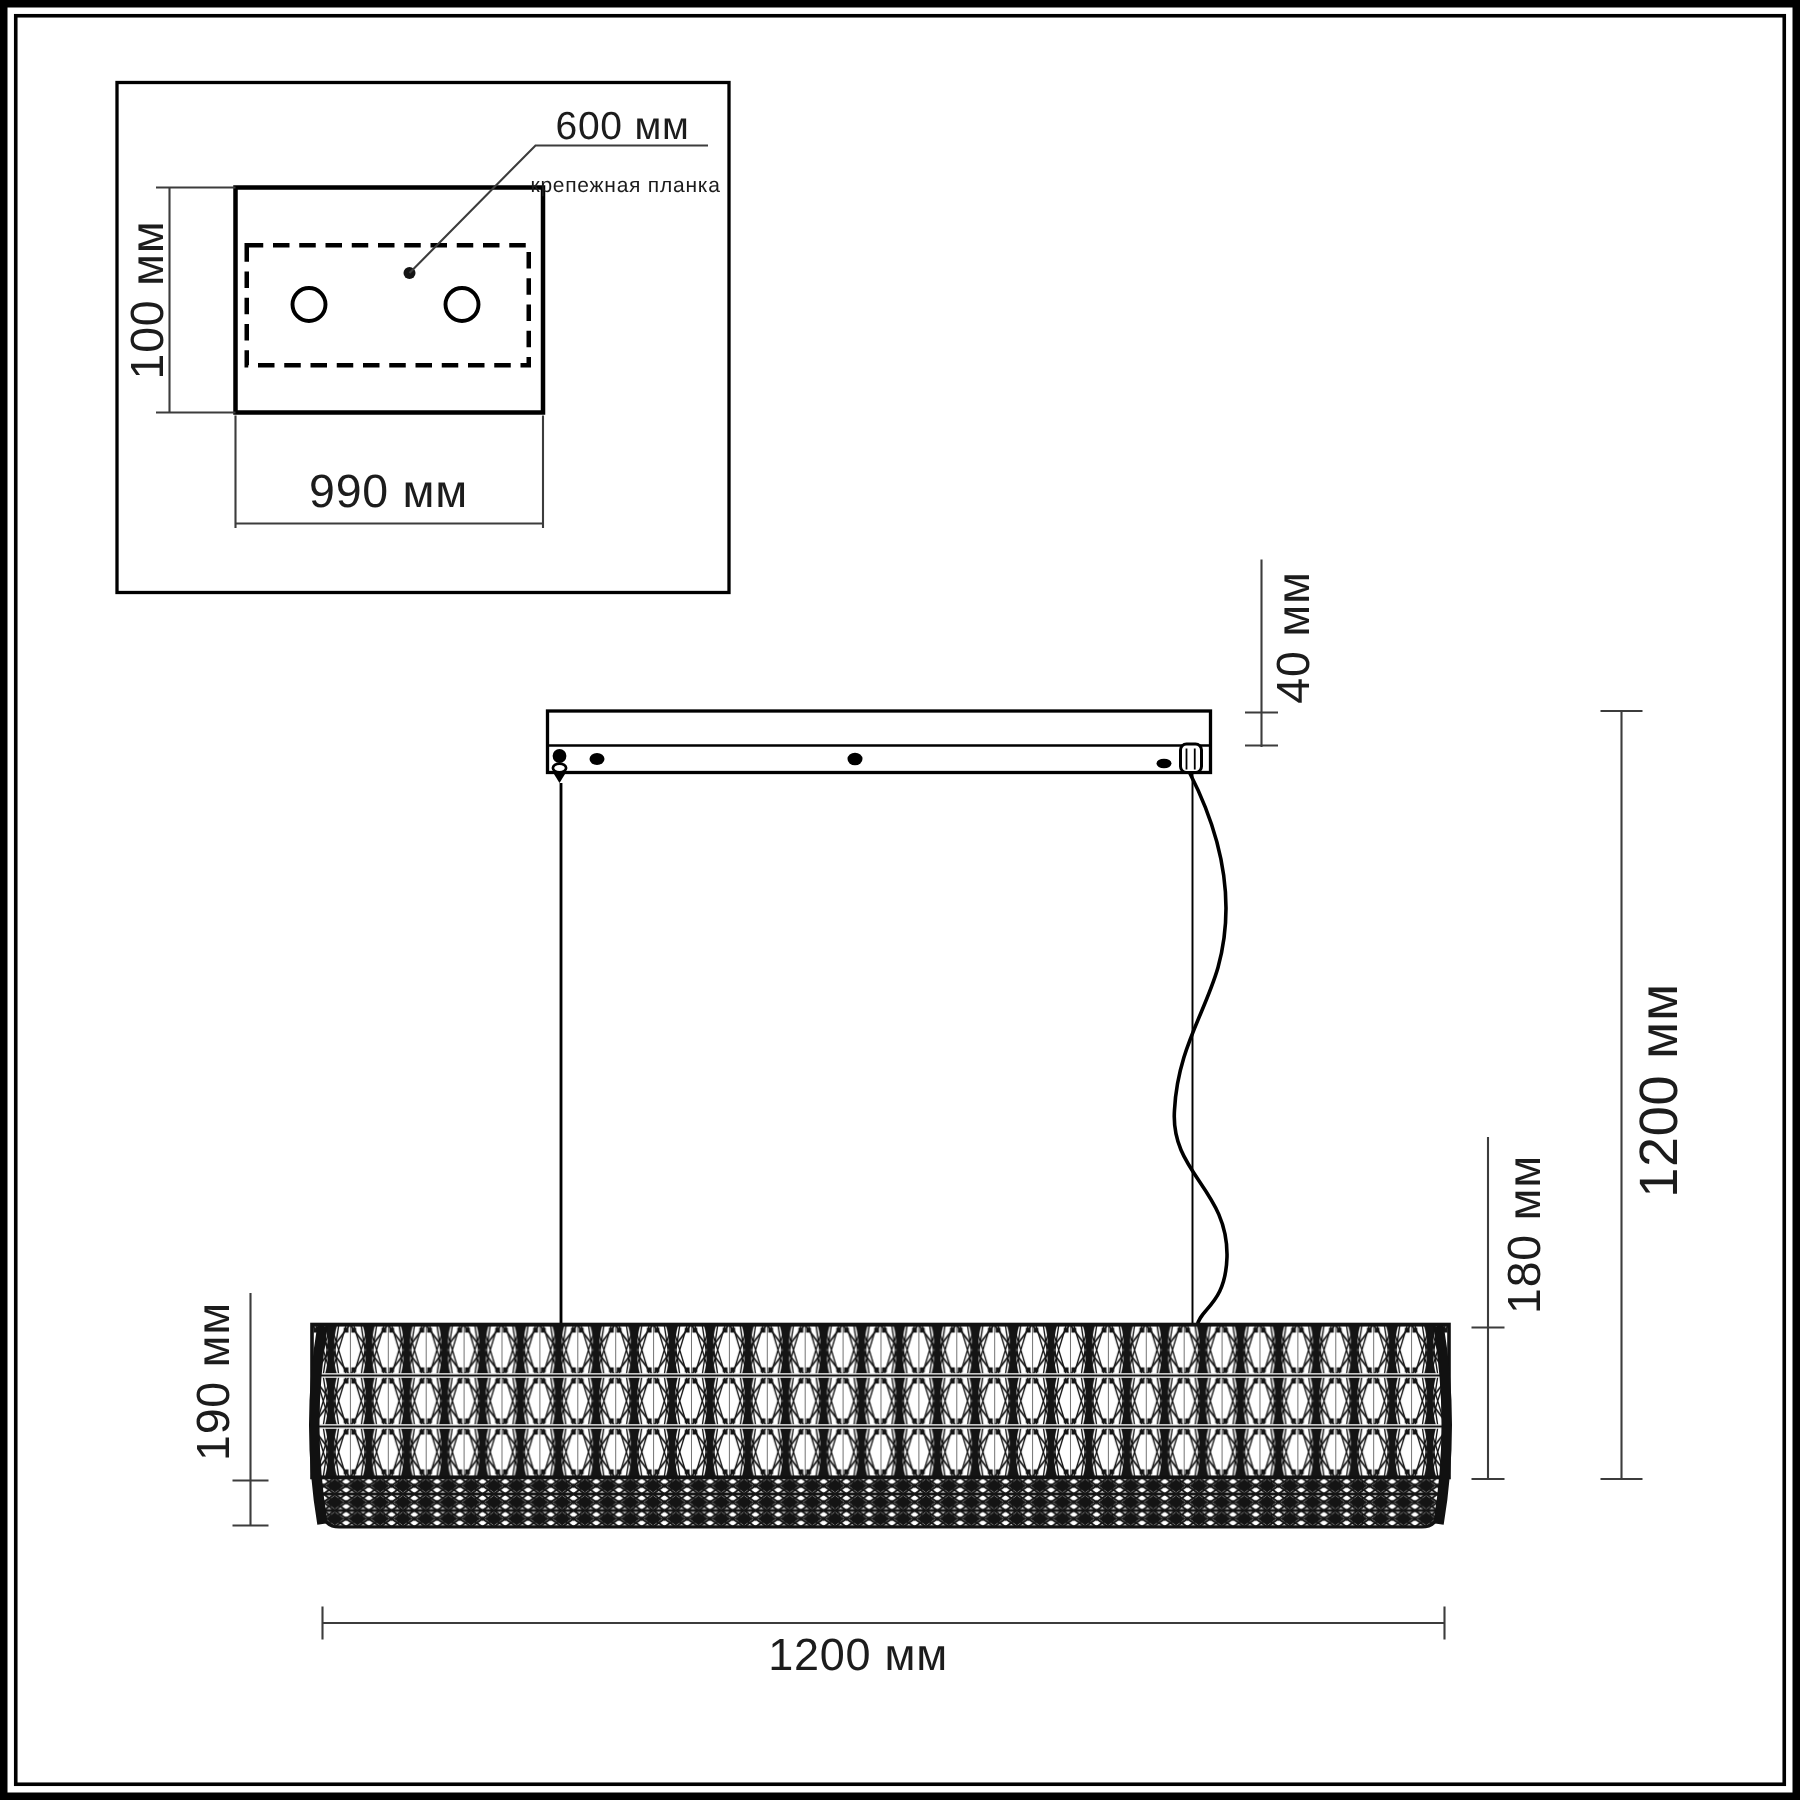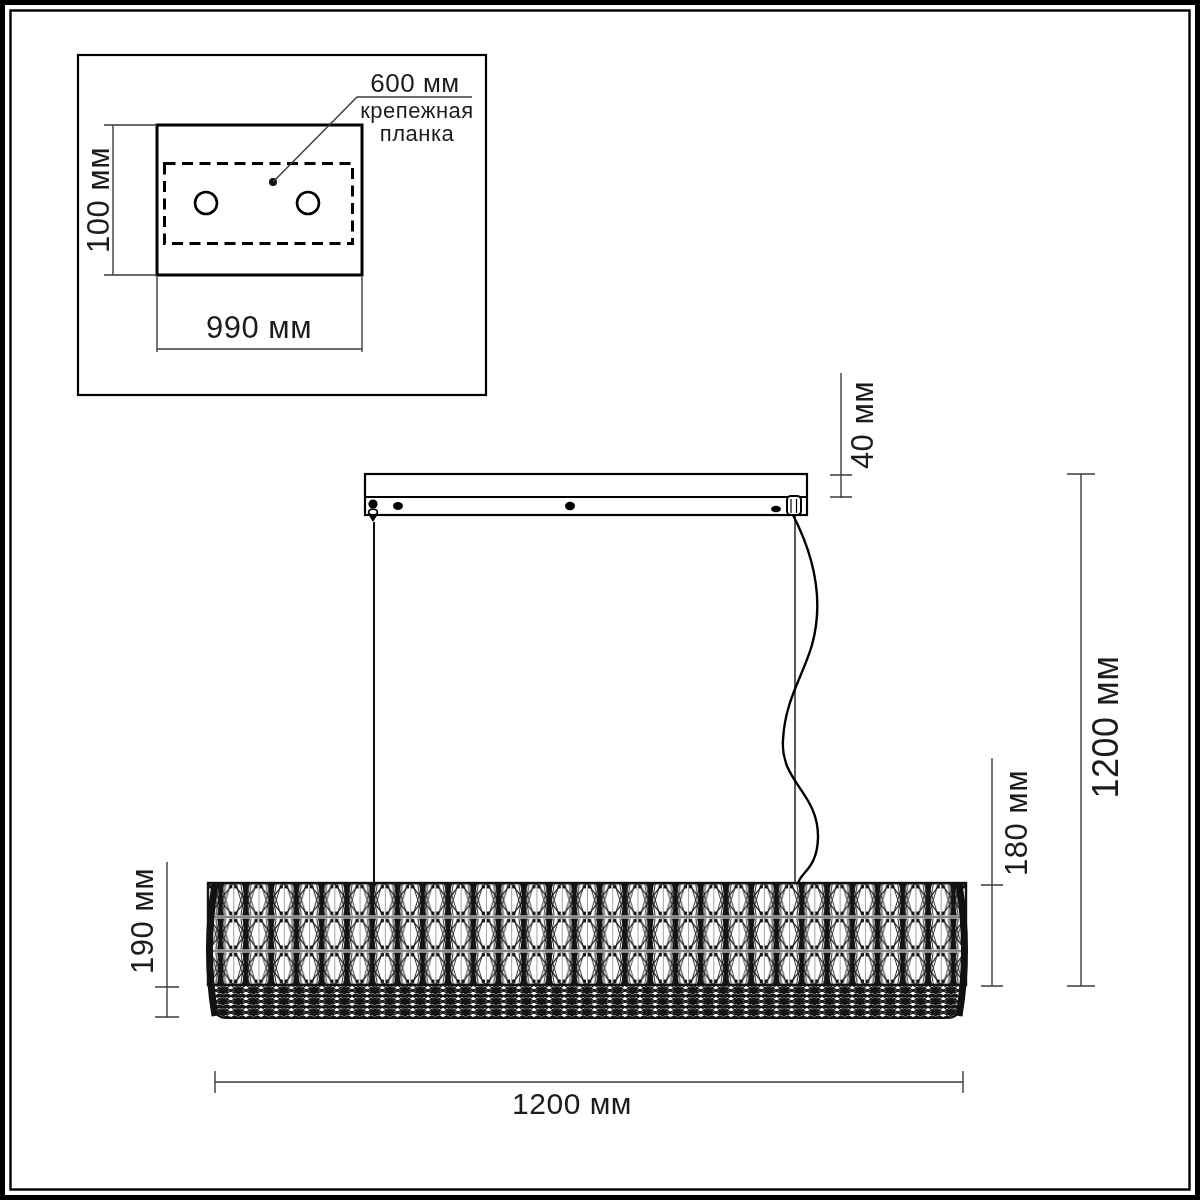--- a/index.html
+++ b/index.html
@@ -14,21 +14,21 @@
   .lbl{
     position:absolute;
     color:#1c1c1c;
     white-space:nowrap;
     transform:translate(-50%,-50%);
     line-height:1.04;
     letter-spacing:0.5px;
   }
   .lbl.vert{transform:translate(-50%,-50%) rotate(-90deg);}
   .lbl.wrap{white-space:normal;text-align:center;}
-  .fs22{font-size:22px;}
+  .fs22{font-size:14px;}
   .fs26{font-size:26px;}
   .fs30{font-size:30px;}
   .fs31{font-size:31px;}
   .fs36{font-size:36px;}
 </style>
 </head>
 <body>
 
 <div class="page">
 

